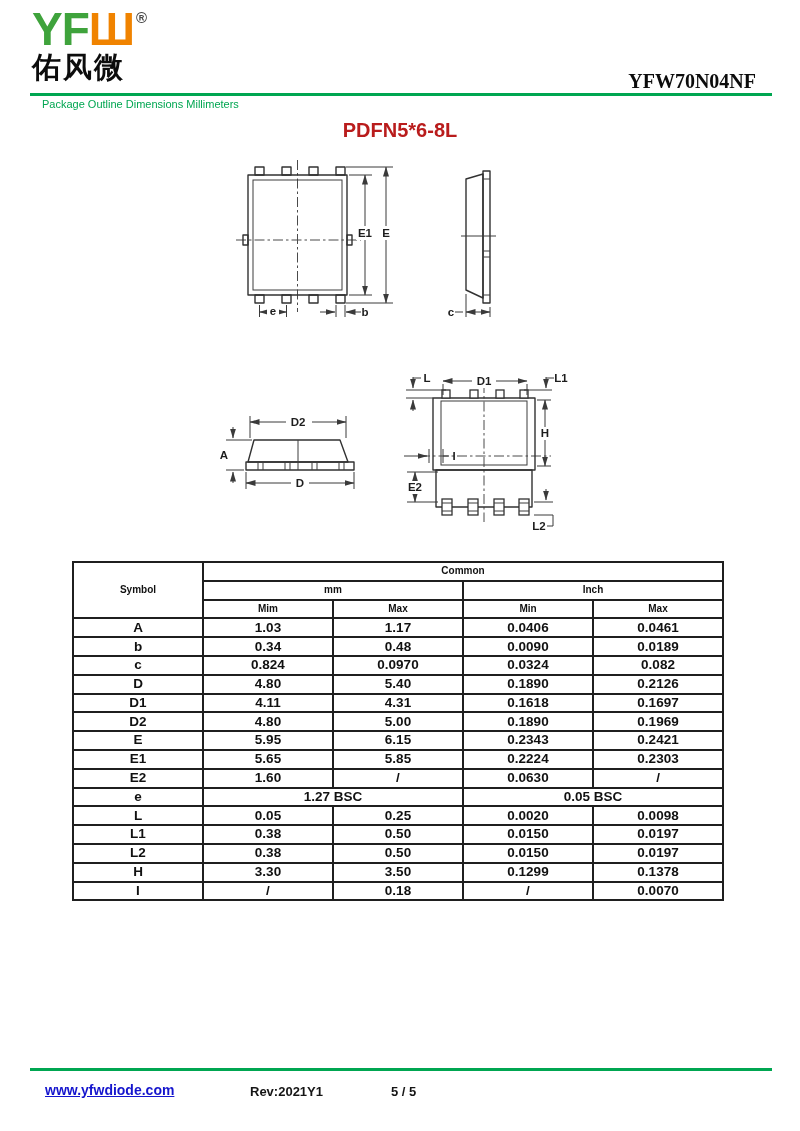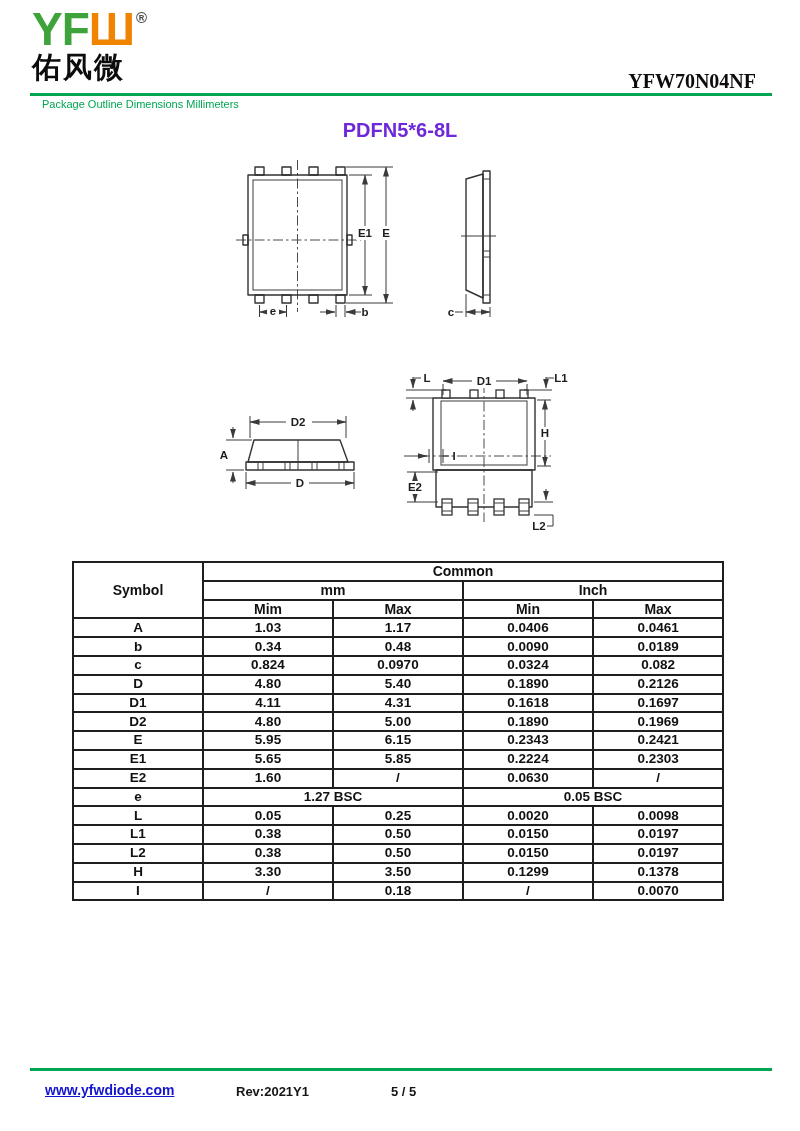--- a/index.html
+++ b/index.html
@@ -11,39 +11,39 @@
   .logo-yf{color:var(--logo_green,#3FA33C);}
   .logo-w{color:var(--logo_orange,#F08300);}
   .logo-reg{font-size:15px;font-weight:bold;color:#4a4a4a;vertical-align:22px;margin-left:2px;}
   .logo-cn{font-size:29px;font-weight:bold;color:#0c0c0c;letter-spacing:2px;margin-top:1px;}
   .part-number{position:absolute;right:44px;top:70px;font-size:20px;font-weight:bold;color:#0c0c0c;font-family:Liberation Serif, serif;}
   .rule{position:absolute;left:30px;width:742px;height:3px;background:var(--green,#00A651);}
   .rule-top{top:93px;}
   .rule-bottom{top:1068px;}
   .section-title{position:absolute;left:42px;top:98px;font-size:11px;font-weight:normal;color:var(--green,#00A651);}
   .page-title{position:absolute;left:0;top:119px;width:800px;text-align:center;
-              font-size:20px;font-weight:bold;color:#6d28d9;margin:0;}
+              font-size:20px;font-weight:bold;color:#b91c1c;margin:0;}
   
   .diagrams{position:absolute;left:0;top:150px;}
   .body{fill:none;stroke:#323232;stroke-width:1.4px;stroke-linejoin:round;}
   .thin{fill:none;stroke:#3d3d3d;stroke-width:1px;}
   .pin{fill:#ffffff;stroke:#323232;stroke-width:1.3px;}
   .dim{fill:none;stroke:#3a3a3a;stroke-width:1px;}
   .cl{fill:none;stroke:#4a4a4a;stroke-width:1px;stroke-dasharray:10 3 2.5 3;}
   .bg{fill:#ffffff;stroke:none;}
   .lbl text{font:700 11.5px "Liberation Sans",sans-serif;fill:#1d1d1d;text-anchor:middle;}
   
   .dim-table{position:absolute;left:72px;top:561px;border-collapse:collapse;table-layout:fixed;width:650px;}
   .dim-table td{border:2px solid #1f1f1f;text-align:center;vertical-align:middle;height:16.8px;
                 padding:0;font-weight:700;font-size:13.5px;color:#111;line-height:1.05;}
-  .dim-table td.hd{font-size:14px;}
+  .dim-table td.hd{font-size:10px;}
   
   .footer-link{position:absolute;left:45px;top:1082px;font-size:14px;font-weight:bold;
                color:var(--link_blue,#1515CD);text-decoration:underline;}
-  .footer-rev{position:absolute;left:236px;top:1084px;font-size:13px;font-weight:bold;color:#151515;}
+  .footer-rev{position:absolute;left:250px;top:1084px;font-size:13px;font-weight:bold;color:#151515;}
   .footer-page{position:absolute;left:391px;top:1084px;font-size:13px;font-weight:bold;color:#151515;}
   .footer-company{position:absolute;left:528px;top:1082px;font-size:15px;font-weight:bold;color:#151515;}
 </style>
 </head>
 <body>
 
 <div class="page">
 
   <div class="logo">
     <div class="logo-mark"><span class="logo-yf">YF</span><span class="logo-w">Ш</span><span class="logo-reg">®</span></div>

